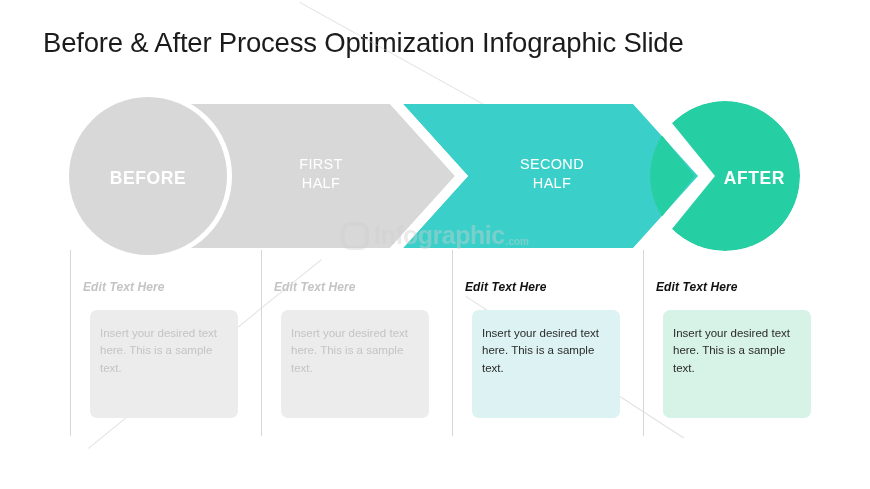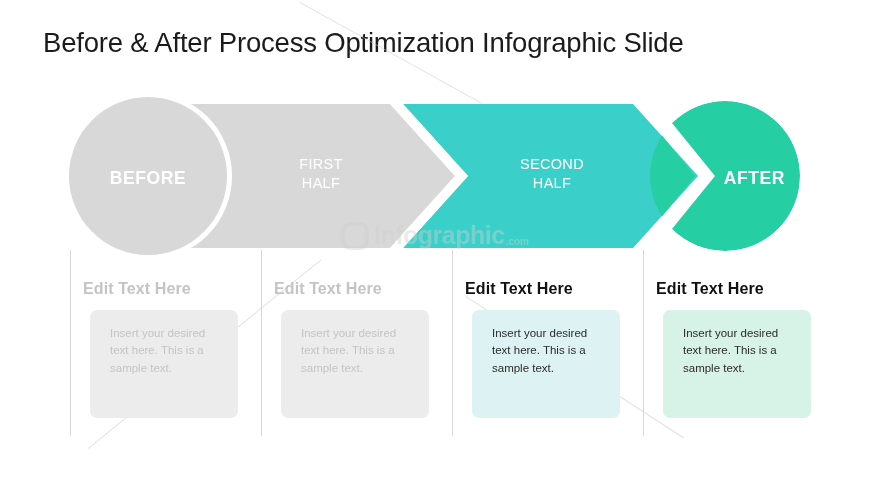--- a/index.html
+++ b/index.html
@@ -113,34 +113,35 @@
     left: 0;
     top: 0;
     width: 1px;
     height: 186px;
     background: #d6d6d6;
   }
   .col .col-head {
     position: absolute;
     left: 13px;
     top: 30px;
-    font-size: 16px;
+    font-size: 12px;
     font-weight: bold;
     letter-spacing: .1px;
     white-space: nowrap;
+    font-style: italic;
   }
   .col .col-box {
     position: absolute;
     left: 20px;
     top: 60px;
     width: 148px;
     height: 108px;
     border-radius: 7px;
     box-sizing: border-box;
-    padding: 15px 20px;
+    padding: 15px 10px;
     font-size: 11.5px;
     line-height: 1.5;
   }
 
   
   .col.muted .col-head { color: #c4c4c4; }
   .col.muted .col-box  { background: #ececec; color: #c4c4c4; }
 
   
   .col.active .col-head { color: #111111; }

